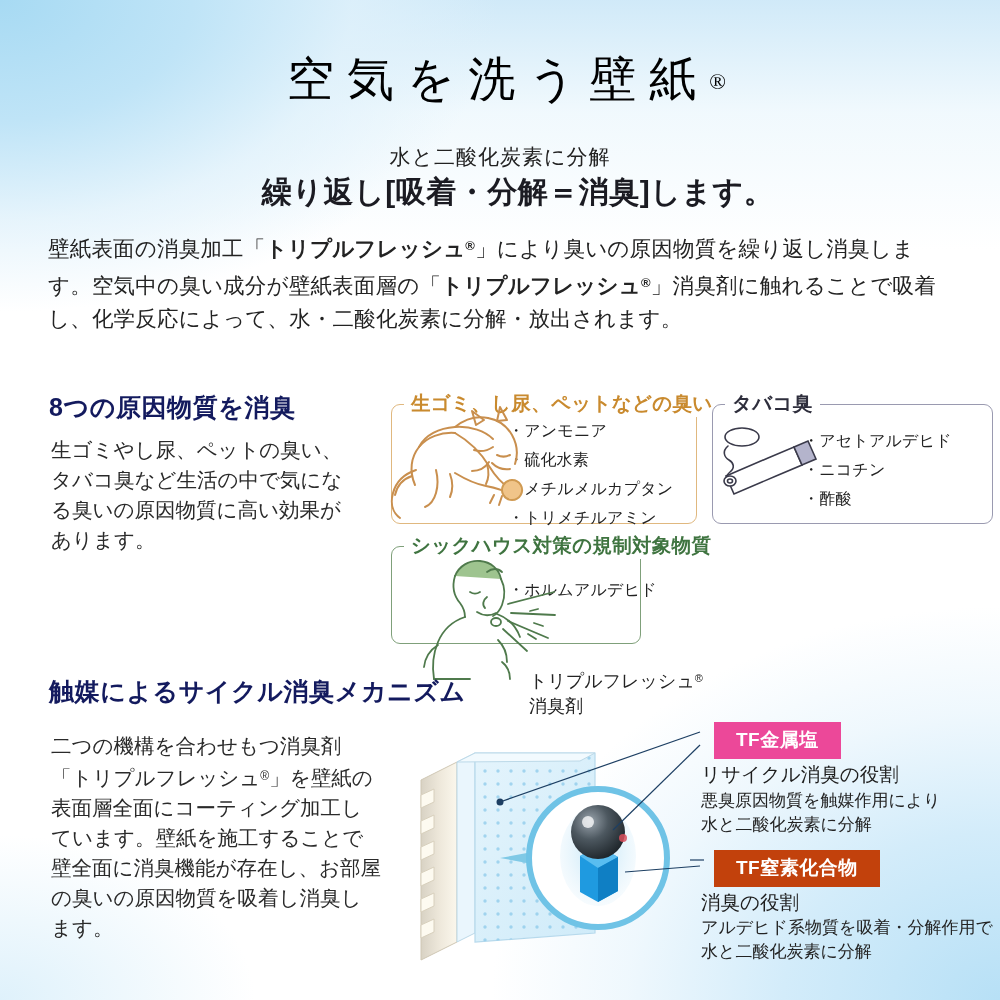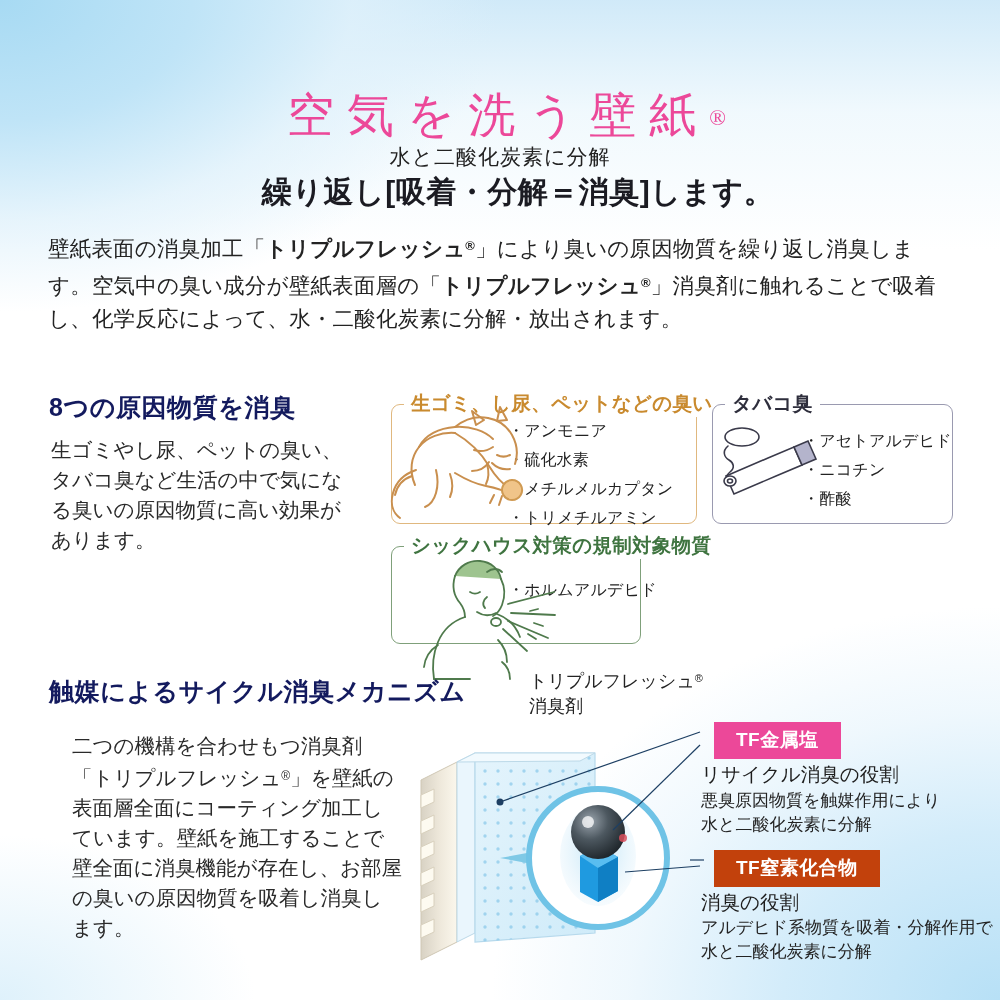--- a/index.html
+++ b/index.html
@@ -33,23 +33,22 @@
     position:absolute; left:0; bottom:0; width:300px; height:170px;
     background:radial-gradient(ellipse 340px 220px at 0% 100%, rgba(196,230,248,0.55) 0%, rgba(255,255,255,0) 75%);
     pointer-events:none;
   }
   .layer{ position:absolute; left:0; top:0; width:1000px; height:1000px; }
 
   
   .main-title{
     position:absolute; top:48px; left:0; width:1000px; text-align:center;
     font-family:"Liberation Serif","DejaVu Serif",serif;
-    font-size:47px; letter-spacing:13px; color:#ec4899; font-weight:400;
+    font-size:47px; letter-spacing:13px; color:#000000; font-weight:400;
     text-indent:13px;
-    margin-top:36px;
   }
   .main-title .reg{ font-size:22px; letter-spacing:0; vertical-align:0.28em; }
 
   .sub-lead{
     position:absolute; top:143px; left:0; width:1000px; text-align:center;
     font-size:21px; color:#222; letter-spacing:1px;
   }
   .sub-strong{
     position:absolute; top:172px; left:18px; width:1000px; text-align:center;
     font-size:30px; font-weight:bold; color:#1b1b22; letter-spacing:0.5px;
@@ -67,21 +66,21 @@
     position:absolute; font-size:25px; font-weight:bold;
     color:#131a5e; letter-spacing:0.6px;
   }
   #sec1-head{ top:391px; left:49px; }
   #sec2-head{ top:675px; left:49px; }
 
   .sec-body{
     position:absolute; font-size:20.5px; line-height:30px; color:#2a2a2a;
   }
   #sec1-body{ top:435px; left:51px; width:300px; }
-  #sec2-body{ top:731px; left:51px; width:330px;margin-left:21px; }
+  #sec2-body{ top:731px; left:51px; width:330px; }
   #sec2-body .reg{ font-size:12px; vertical-align:0.45em; }
 
   
   .panel{
     position:absolute; border:1.6px solid #ccc; border-radius:9px;
     background:transparent;
   }
   .panel-title{
     position:absolute; top:-15px; left:12px; padding:0 7px;
     font-size:19.5px; font-weight:bold; background:#ffffff; white-space:nowrap;
@@ -91,21 +90,21 @@
     position:absolute; font-size:16px; line-height:29px; color:#222;
     letter-spacing:0.2px;
   }
   .panel .items div{ white-space:nowrap; }
 
   #panel-waste{ left:391px; top:404px; width:306px; height:120px;
     border-color:#e0b87f; }
   #panel-waste .panel-title{ color:#c98a2e; }
   #panel-waste .items{ left:116px; top:11px; }
 
-  #panel-tobacco{ left:712px; top:404px; width:241px; height:120px;
+  #panel-tobacco{ left:712px; top:404px; width:281px; height:120px;
     border-color:#9a9ab0; }
   #panel-tobacco .panel-title{ color:#2e2e3c; }
   #panel-tobacco .items{ left:90px; top:21px; }
 
   #panel-sickhouse{ left:391px; top:546px; width:250px; height:98px;
     border-color:#7fa07a; }
   #panel-sickhouse .panel-title{ color:#3f7440; }
   #panel-sickhouse .items{ left:116px; top:28px; }
 
   

